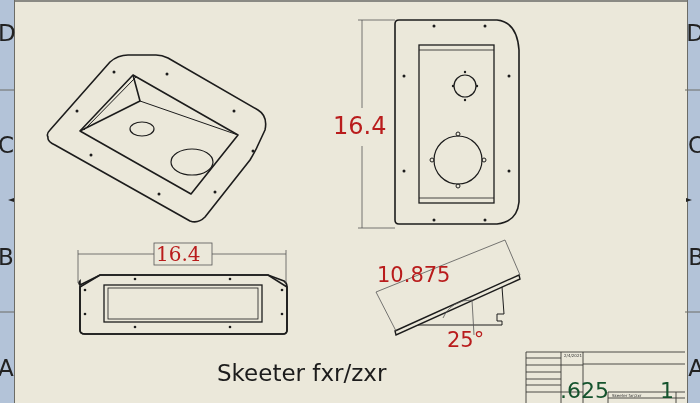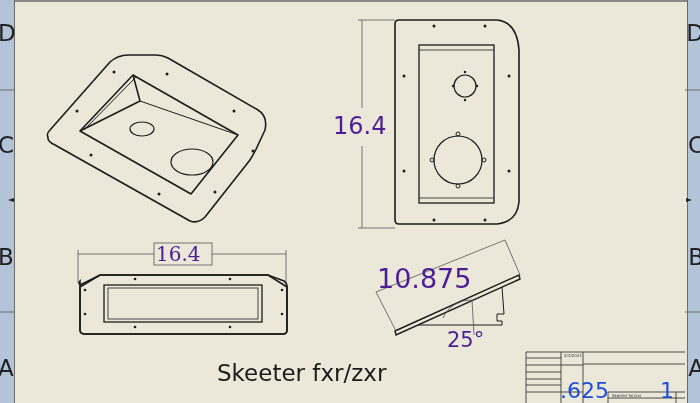--- a/index.html
+++ b/index.html
@@ -3,23 +3,23 @@
 <meta charset="utf-8">
 <style>
   html, body { margin:0; padding:0; }
   body { width:700px; height:403px; overflow:hidden; background:#b3c3d8; position:relative; font-family:"DejaVu Sans", sans-serif; }
   .sheet { position:absolute; left:14px; top:0; width:672px; height:403px; background:#ebe8da; border-left:1px solid #6c6c66; border-right:1px solid #6c6c66; }
   .inner-border { position:absolute; left:0; top:0; right:0; bottom:0; border-top:2px solid #8a8a84; }
   .zone { position:absolute; font-size:23px; color:#222; line-height:1; }
   .zone-left { left:-2px; }
   .zone-right { right:-4px; }
   svg { position:absolute; left:0; top:0; }
-  .dim-text { position:absolute; color:#4c1d95; font-family:"DejaVu Sans", sans-serif; line-height:1; }
+  .dim-text { position:absolute; color:#b91c1c; font-family:"DejaVu Sans", sans-serif; line-height:1; }
   .title-text { position:absolute; font-size:23px; color:#1c1c1c; line-height:1; }
-  .tb-big { position:absolute; font-size:22px; color:#1d4ed8; line-height:1; }
+  .tb-big { position:absolute; font-size:22px; color:#14532d; line-height:1; }
   .tb-tiny { position:absolute; font-size:4px; color:#333; line-height:1; }
 </style>
 </head>
 <body>
 
 <div class="sheet">
   <div class="inner-border"></div>
 </div>
 
 <div class="zone zone-left" style="top:22px;">D</div>
@@ -151,21 +151,21 @@
     <line x1="526" y1="392" x2="583" y2="392"></line>
     <line x1="608" y1="392" x2="685" y2="392"></line>
     <line x1="608" y1="398" x2="685" y2="398"></line>
     <line x1="608" y1="392" x2="608" y2="403"></line>
     <line x1="676" y1="392" x2="676" y2="403"></line>
   </g>
 </svg>
 
 <div class="dim-text" style="left:333px; top:114px; font-size:24px;">16.4</div>
 <div class="dim-text" style="left:156px; top:244px; font-size:20px; font-family:'DejaVu Serif', serif;">16.4</div>
-<div class="dim-text" style="left:377px; top:265px; font-size:27px;">10.875</div>
+<div class="dim-text" style="left:377px; top:265px; font-size:21px;">10.875</div>
 <div class="dim-text" style="left:447px; top:330px; font-size:21px;">25°</div>
 
 <div class="title-text" style="left:217px; top:362px;">Skeeter fxr/zxr</div>
 
 <div class="tb-tiny" style="left:564px; top:354px;">2/4/2021</div>
 <div class="tb-big" style="left:560px; top:380px;">.625</div>
 <div class="tb-tiny" style="left:612px; top:394px;">Skeeter fxr/zxr</div>
 <div class="tb-big" style="left:660px; top:380px;">1</div>
 
 </body></html>

